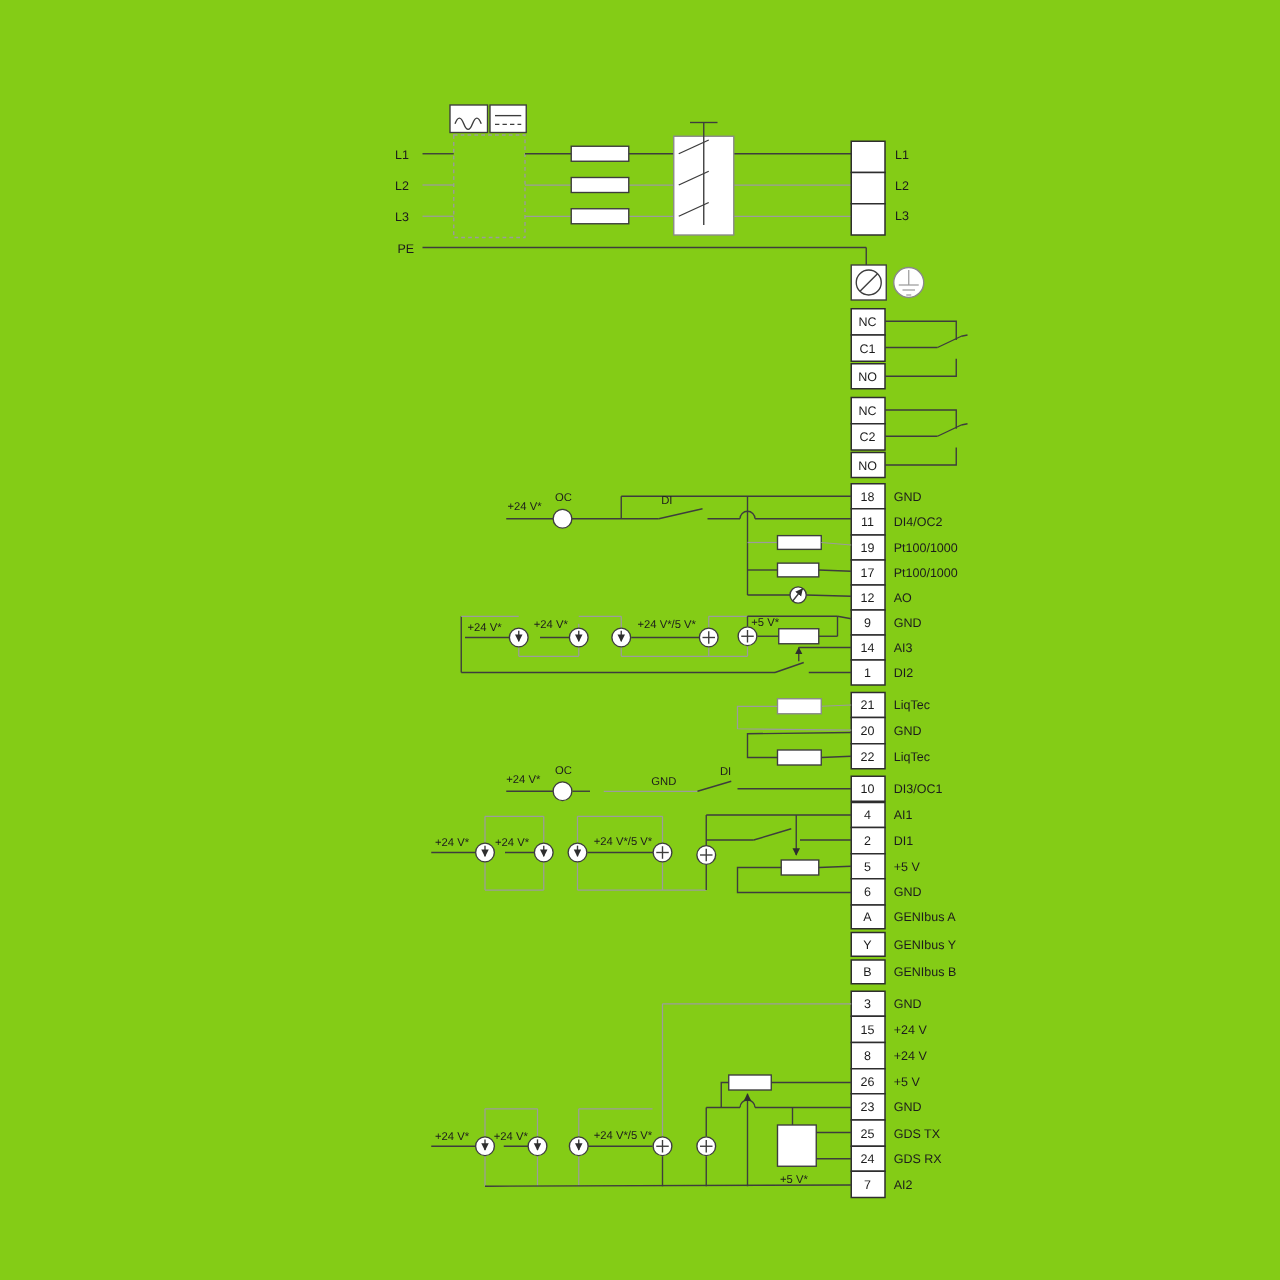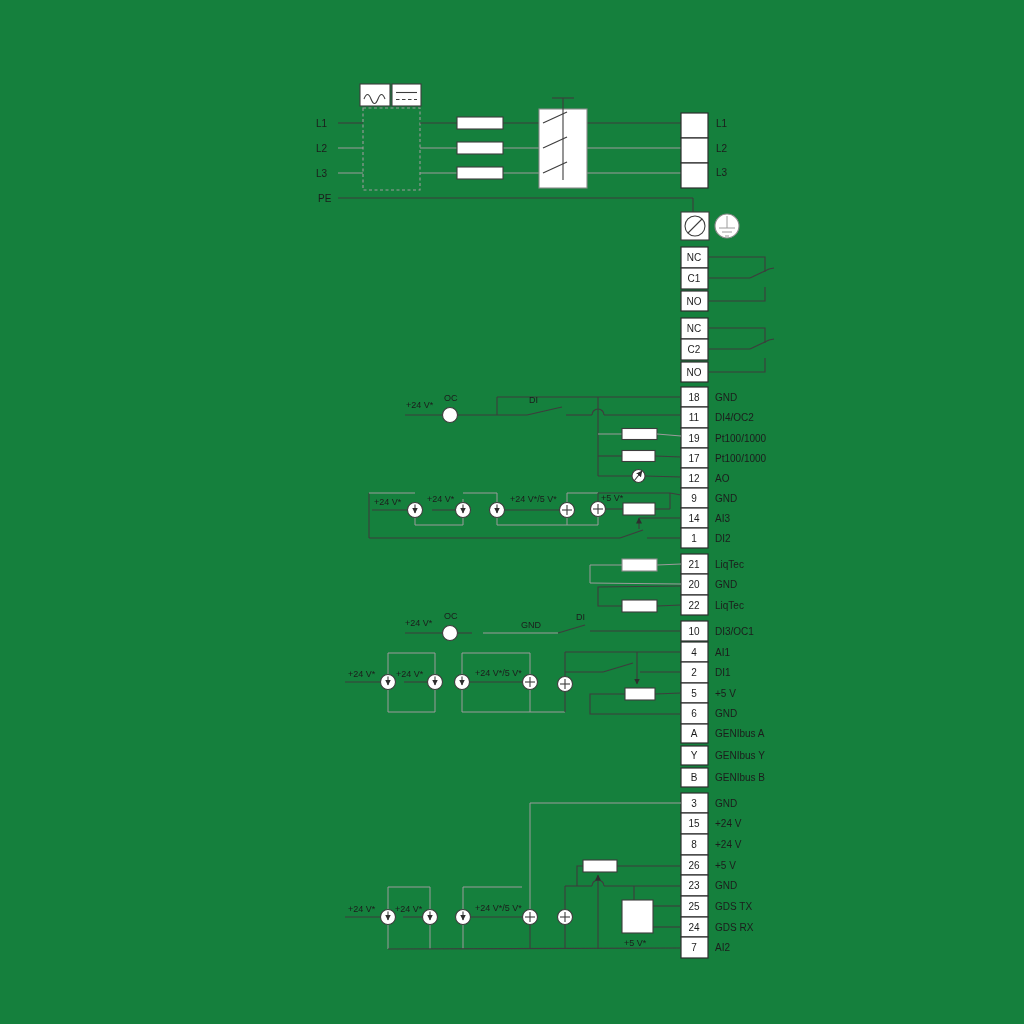--- a/index.html
+++ b/index.html
@@ -1,16 +1,16 @@
 <!DOCTYPE html>
 <html><head>
 <meta charset="utf-8">
 <style>
   html,body{margin:0;padding:0;background:#fff;}
-  #stage{position:relative;width:1024px;height:1024px;background:#15803d;overflow:hidden;}
+  #stage{position:relative;width:1024px;height:1024px;background:#84cc16;overflow:hidden;}
   svg text{font-family:"Liberation Sans","DejaVu Sans",sans-serif;fill:#1c1c1c;}
   .w{stroke:#3d3d3d;stroke-width:1.1;fill:none;}
   .g{stroke:#9c9c9c;stroke-width:1;fill:none;}
   .cell{fill:#ffffff;stroke:#2e2e2e;stroke-width:1.2;}
   .comp{fill:#ffffff;stroke:#3d3d3d;stroke-width:1.1;}
   .compg{fill:#ffffff;stroke:#8a8a8a;stroke-width:1.1;}
   .dashbox{fill:none;stroke:#9c9c9c;stroke-width:1.1;stroke-dasharray:3,2.5;}
   .num{font-size:10px;text-anchor:middle;}
   .lbl{font-size:10px;}
   .ann{font-size:9px;}

